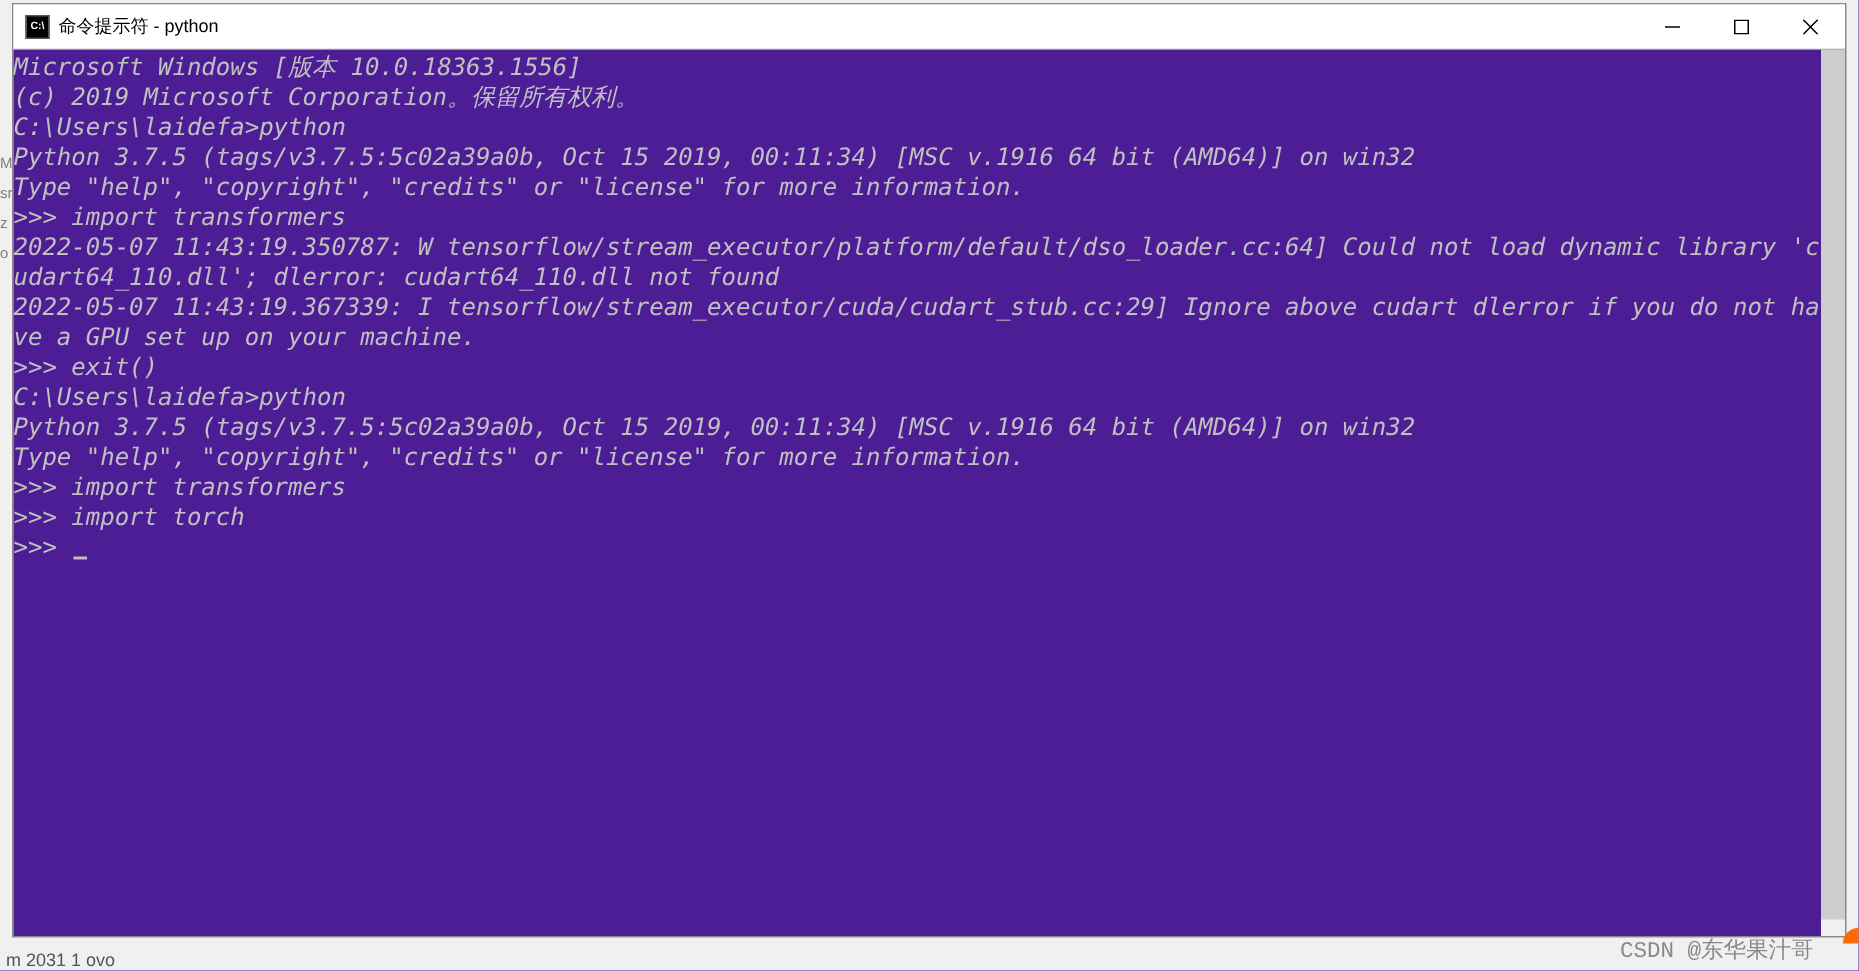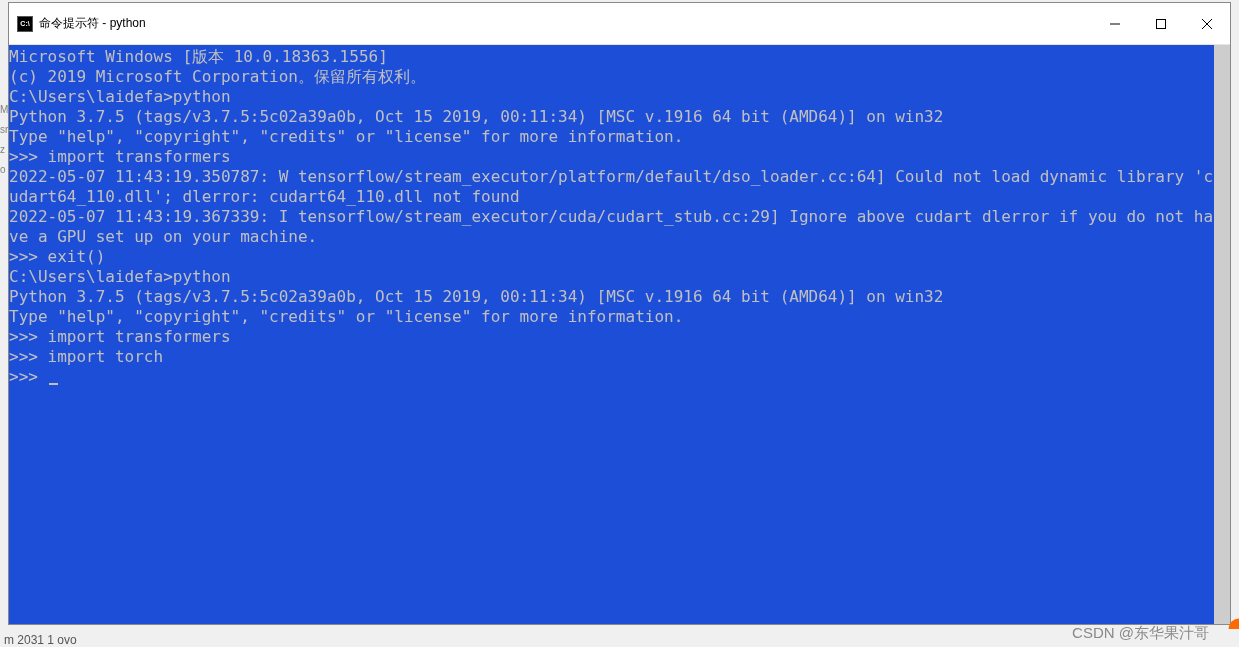--- a/index.html
+++ b/index.html
@@ -20,21 +20,21 @@
       top: 2px;
       left: 8px;
       right: 8px;
       bottom: 22px;
       background: #ffffff;
       border: 1px solid #888;
       display: flex;
       flex-direction: column;
     }
     .titlebar {
-      height: 42px;
+      height: 30px;
       background: #ffffff;
       display: flex;
       align-items: center;
       border-bottom: 1px solid #e5e5e5;
     }
     .titlebar-icon {
       width: 16px;
       height: 16px;
       margin-left: 8px;
       display: flex;
@@ -63,23 +63,24 @@
       align-items: center;
       justify-content: center;
       cursor: pointer;
     }
     .window-control svg {
       width: 10px;
       height: 10px;
     }
     .terminal-area {
       flex: 1;
-      background: #1d4ed8;
+      background: #4c1d95;
       display: flex;
       overflow: hidden;
+      font-style: italic;
     }
     .terminal-content {
       flex: 1;
       padding: 2px 0 0 0;
       font-family: "NSimSun", "SimSun", "Consolas", monospace;
       font-size: 16px;
       line-height: 20px;
       color: #c0c0c0;
       white-space: pre-wrap;
       word-break: break-all;
@@ -109,21 +110,21 @@
       vertical-align: bottom;
       margin-bottom: 2px;
       margin-left: 1px;
     }
     .watermark {
       position: absolute;
       bottom: 4px;
       right: 30px;
       font-size: 15px;
       color: #898989;
-      font-family: Liberation Sans, sans-serif;
+      font-family: Liberation Mono, monospace;
     }
     .bottom-text {
       position: absolute;
       bottom: 0;
       left: 4px;
       font-size: 12px;
       color: #555;
     }
     .left-edge {
       position: absolute;

